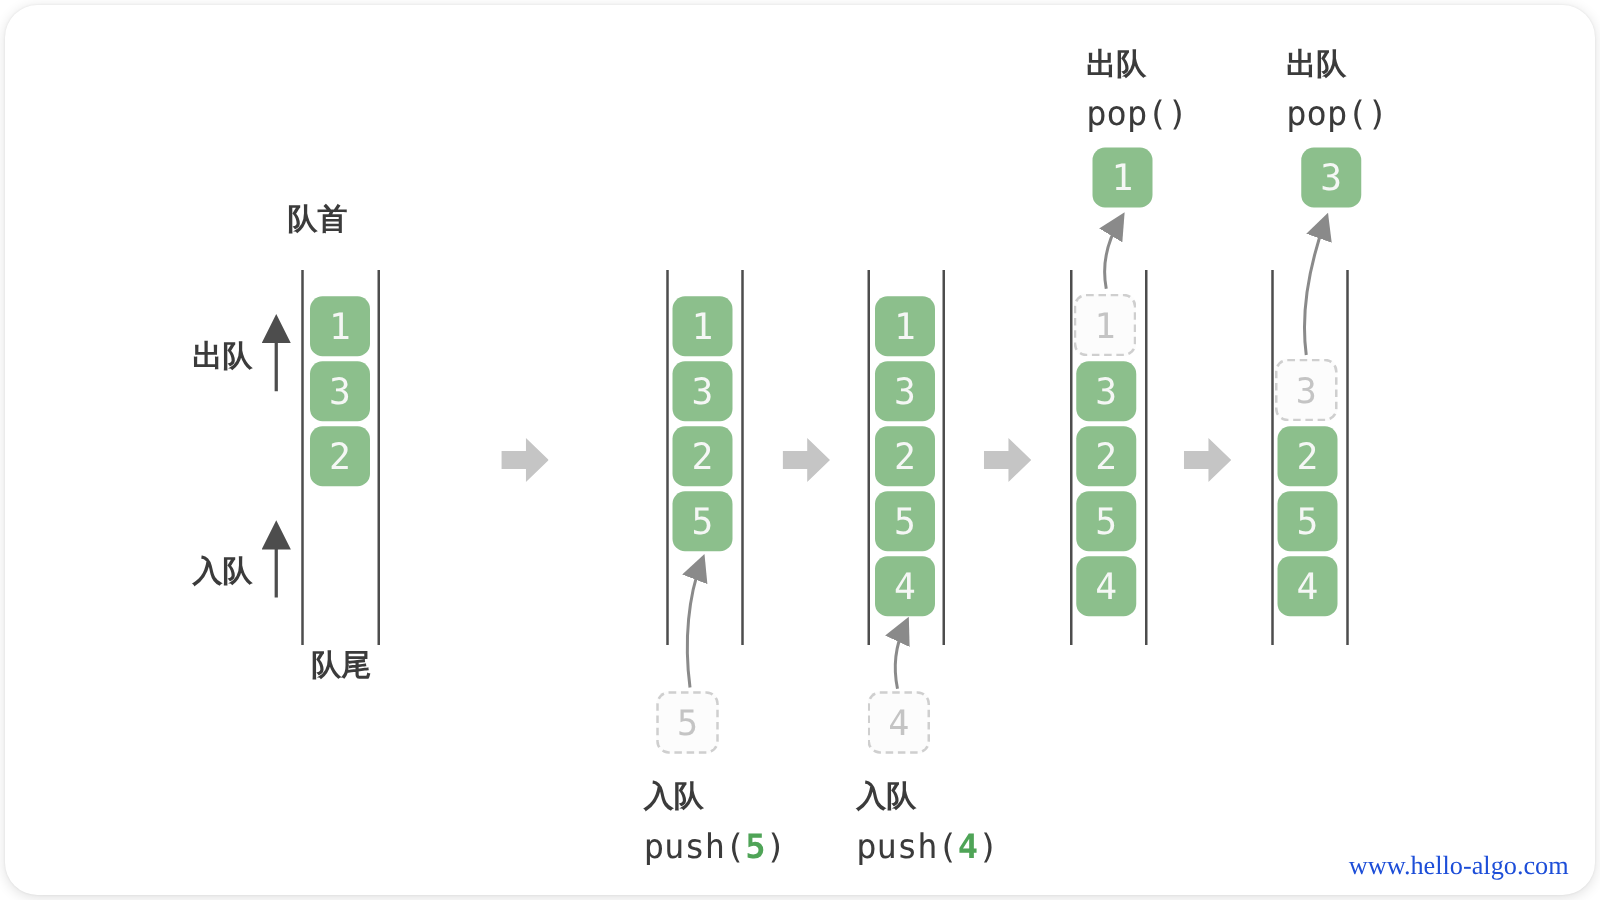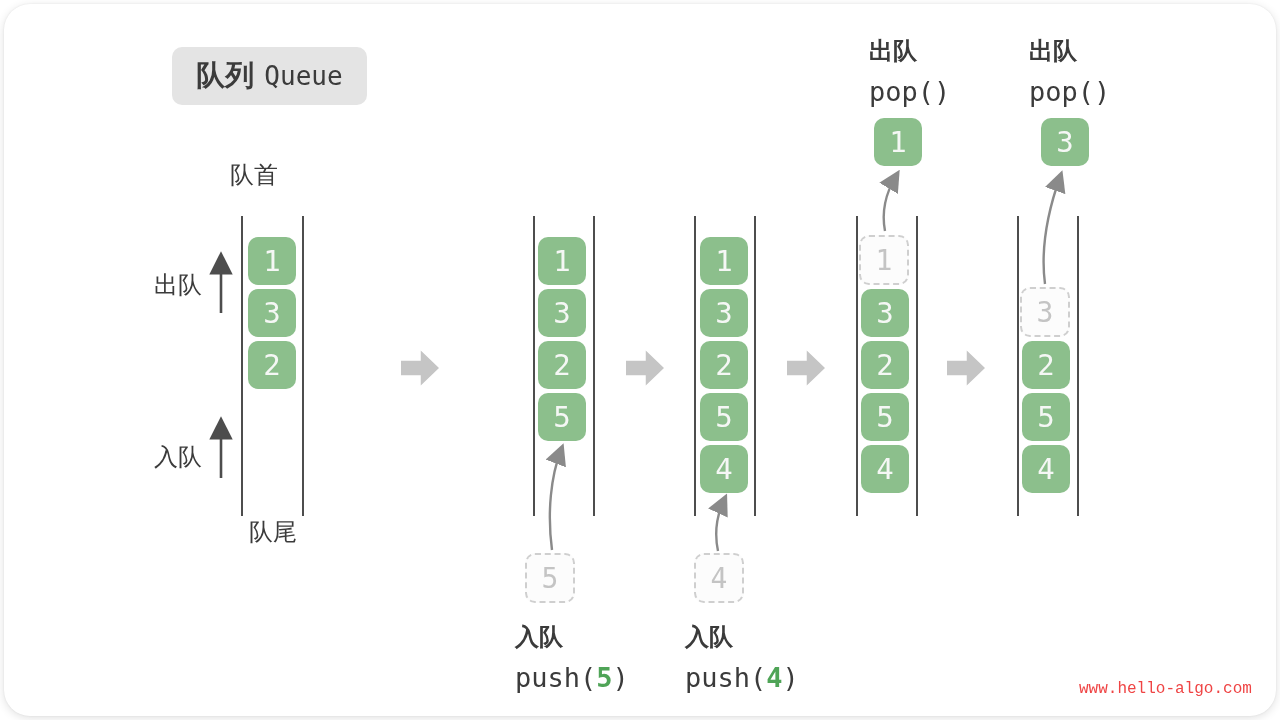--- a/index.html
+++ b/index.html
@@ -17,21 +17,21 @@
     box-shadow:0 2px 10px rgba(0,0,0,0.12),0 0 2px rgba(0,0,0,0.08);}
 
   
   .title-box{position:absolute;left:168px;top:43px;width:195px;height:58px;
     background:#E4E4E4;border-radius:10px;display:flex;align-items:center;
     justify-content:center;gap:10px;color:var(--ink);}
   .title-zh{font-size:29px;font-weight:700;}
   .title-en{font-size:26px;font-family:"DejaVu Sans Mono",monospace;}
 
   
-  .lbl{position:absolute;color:var(--ink);font-size:24px;font-weight:400;white-space:nowrap;}
+  .lbl{position:absolute;color:var(--ink);font-size:24px;font-weight:700;white-space:nowrap;}
   .lbl-front{left:226px;top:155px;}
   .lbl-rear{left:245px;top:512px;}
   .lbl-deq{left:150px;top:265px;}
   .lbl-enq{left:150px;top:437px;}
 
   
   .vline{position:absolute;top:212px;width:2px;height:300px;background:var(--line-dark);}
 
   
   .qbox{position:absolute;width:48px;height:48px;border-radius:10px;
@@ -49,36 +49,32 @@
   
   .opgroup{position:absolute;color:var(--ink);white-space:nowrap;}
   .opgroup .zh{font-size:24px;font-weight:700;margin-bottom:9px;}
   .opgroup .code{font-size:27px;font-family:"DejaVu Sans Mono",monospace;}
   .opgroup .arg{color:var(--accent-green);font-weight:700;}
   .op-push5{left:511px;top:617px;}
   .op-push4{left:681px;top:617px;}
   .op-pop1{left:865px;top:31px;}
   .op-pop2{left:1025px;top:31px;}
 
-  .watermark{position:absolute;left:1075px;top:676px;font-size:16px;
-    font-family:Liberation Mono, monospace;color:#ef4444;}
+  .watermark{position:absolute;left:1075px;top:676px;font-size:21px;
+    font-family:Liberation Serif, serif;color:#1d4ed8;}
 
   svg.overlay{position:absolute;left:0;top:0;width:1280px;height:720px;pointer-events:none;}
   .curve{fill:none;stroke:#8A8A8A;stroke-width:2.4;}
   .uparrow{fill:none;stroke:var(--line-dark);stroke-width:2.6;}
 </style>
 </head>
 <body>
 
 <div class="canvas">
 
-  <div class="title-box">
-    <span class="title-zh">队列</span>
-    <span class="title-en">Queue</span>
-  </div>
 
   <div class="lbl lbl-front">队首</div>
   <div class="lbl lbl-rear">队尾</div>
   <div class="lbl lbl-deq">出队</div>
   <div class="lbl lbl-enq">入队</div>
 
   <div class="vline" style="left:237px"></div>
   <div class="vline" style="left:298px"></div>
   <div class="vline" style="left:529px"></div>
   <div class="vline" style="left:589px"></div>

